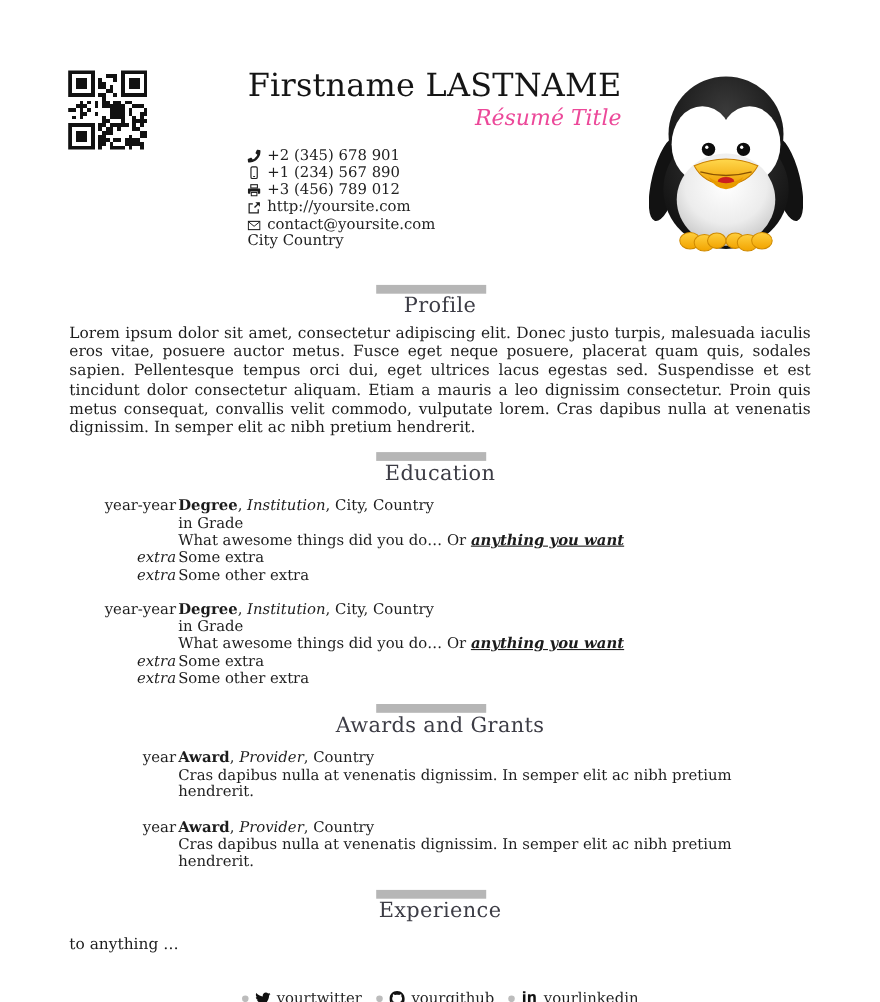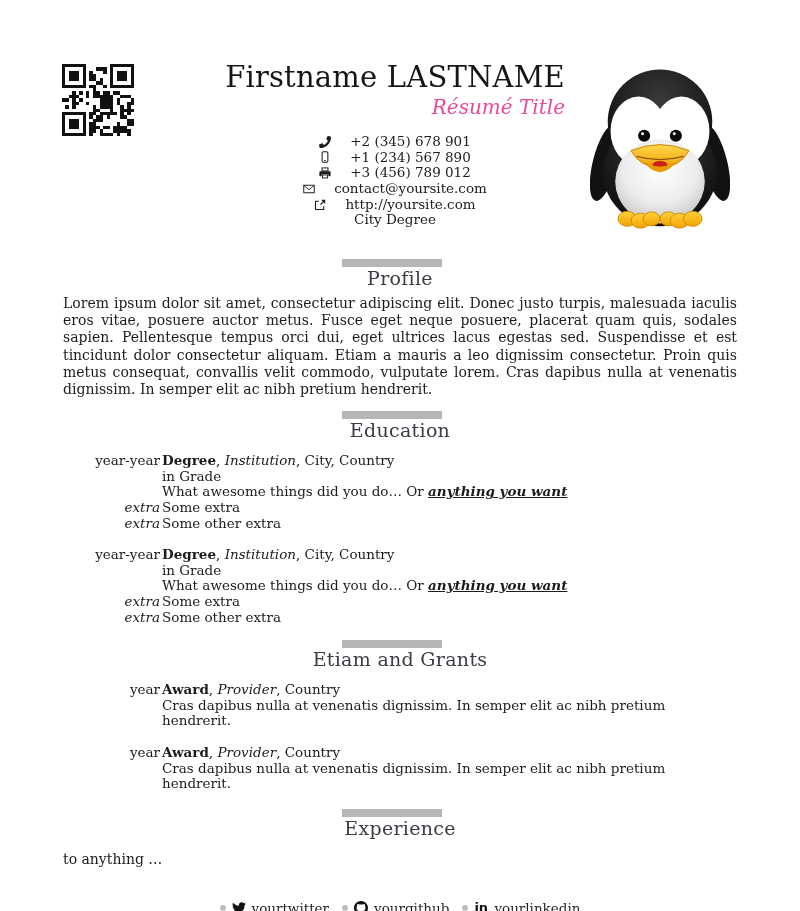--- a/index.html
+++ b/index.html
@@ -20,21 +20,21 @@
     width:72px; height:72px;
   }
   .qr svg { width:100%; height:100%; display:block; }
   .header-center {
     position:absolute; right:235px; top:62px;
     text-align:right; width:340px;
   }
   .resume-name { font-size:29px; font-weight:normal; color:#151515; letter-spacing:.2px; line-height:1.1; }
   .resume-title { font-size:20px; font-style:italic; color:#ec4899; margin-top:1px; }
   .contact-list { margin-top:15px; font-size:13.5px; line-height:15.7px; color:#202020; }
-  .contact-row { display:flex; justify-content:center; align-items:center; gap:19px; }
+  .contact-row { display:flex; justify-content:flex-start; align-items:center; gap:6px; }
   .cicon { width:12px; height:12px; flex:0 0 auto; display:inline-block; }
   .cicon svg { width:12px; height:12px; display:block; }
   .penguin {
     position:absolute; left:590px; top:58px;
     width:140px; height:176px;
   }
   .penguin svg { width:100%; height:100%; display:block; }
   
   .content { padding:0 63px; }
   .section-heading { display:flex; align-items:center; height:26px;flex-direction:column; }
@@ -239,38 +239,38 @@
                 <rect x="4" y="1.2" width="8" height="4" fill="none" stroke="#1c1c1c" stroke-width="1.3"></rect>
                 <path fill="#1c1c1c" d="M1.5 5.8h13c.6 0 1 .4 1 1v4.4c0 .6-.4 1-1 1h-2v-2.6H3.5v2.6h-2c-.6 0-1-.4-1-1V6.8c0-.6.4-1 1-1z"></path>
                 <rect x="4.6" y="10.6" width="6.8" height="4" fill="#fff" stroke="#1c1c1c" stroke-width="1.2"></rect>
               </svg>
           </span>
           <span>+3 (456) 789 012</span>
         </div>
         <div class="contact-row">
           <span class="cicon">
             <svg viewBox="0 0 16 16">
-                <rect x="1" y="3" width="14" height="10" fill="none" stroke="#1c1c1c" stroke-width="1.3"></rect>
-                <path d="M1.5 3.7 8 9l6.5-5.3" fill="none" stroke="#1c1c1c" stroke-width="1.2"></path>
-              </svg>
-          </span>
-          <span>contact@yoursite.com</span>
-        </div>
-        <div class="contact-row">
-          <span class="cicon">
-            <svg viewBox="0 0 16 16">
                 <path d="M13 9.5V14H2V3h4.5" fill="none" stroke="#1c1c1c" stroke-width="1.5"></path>
                 <path d="M8.5 7.5 14 2" fill="none" stroke="#1c1c1c" stroke-width="1.6"></path>
                 <path fill="#1c1c1c" d="M9.5 1h5.5v5.5l-2-2-3.5-3.5z"></path>
               </svg>
           </span>
           <span>http://yoursite.com</span>
         </div>
         <div class="contact-row">
-          <span>City Degree</span>
+          <span class="cicon">
+            <svg viewBox="0 0 16 16">
+                <rect x="1" y="3" width="14" height="10" fill="none" stroke="#1c1c1c" stroke-width="1.3"></rect>
+                <path d="M1.5 3.7 8 9l6.5-5.3" fill="none" stroke="#1c1c1c" stroke-width="1.2"></path>
+              </svg>
+          </span>
+          <span>contact@yoursite.com</span>
+        </div>
+        <div class="contact-row">
+          <span>City Country</span>
         </div>
       </div>
     </div>
 
     <div class="penguin">
       <svg viewBox="0 0 150 180">
         <defs>
           <radialGradient id="bellyG" cx="50%" cy="35%" r="75%">
             <stop offset="0%" stop-color="#ffffff"></stop>
             <stop offset="55%" stop-color="#ececec"></stop>
@@ -378,21 +378,21 @@
         <div>Some extra</div>
       </div>
       <div class="erow">
         <div class="ecell-l it">extra</div>
         <div>Some other extra</div>
       </div>
     </div>
 
     <div class="section-heading mt-awards">
       <div class="heading-bar"></div>
-      <h2 class="section-title">Etiam and Grants</h2>
+      <h2 class="section-title">Awards and Grants</h2>
     </div>
 
     <div class="entry">
       <div class="erow">
         <div class="ecell-l">year</div>
         <div><span class="b">Award</span><span>, </span><span class="i">Provider</span><span>, </span><span>Country</span></div>
       </div>
       <div class="erow">
         <div class="ecell-l"></div>
         <div>Cras dapibus nulla at venenatis dignissim. In semper elit ac nibh pretium hendrerit.</div>

